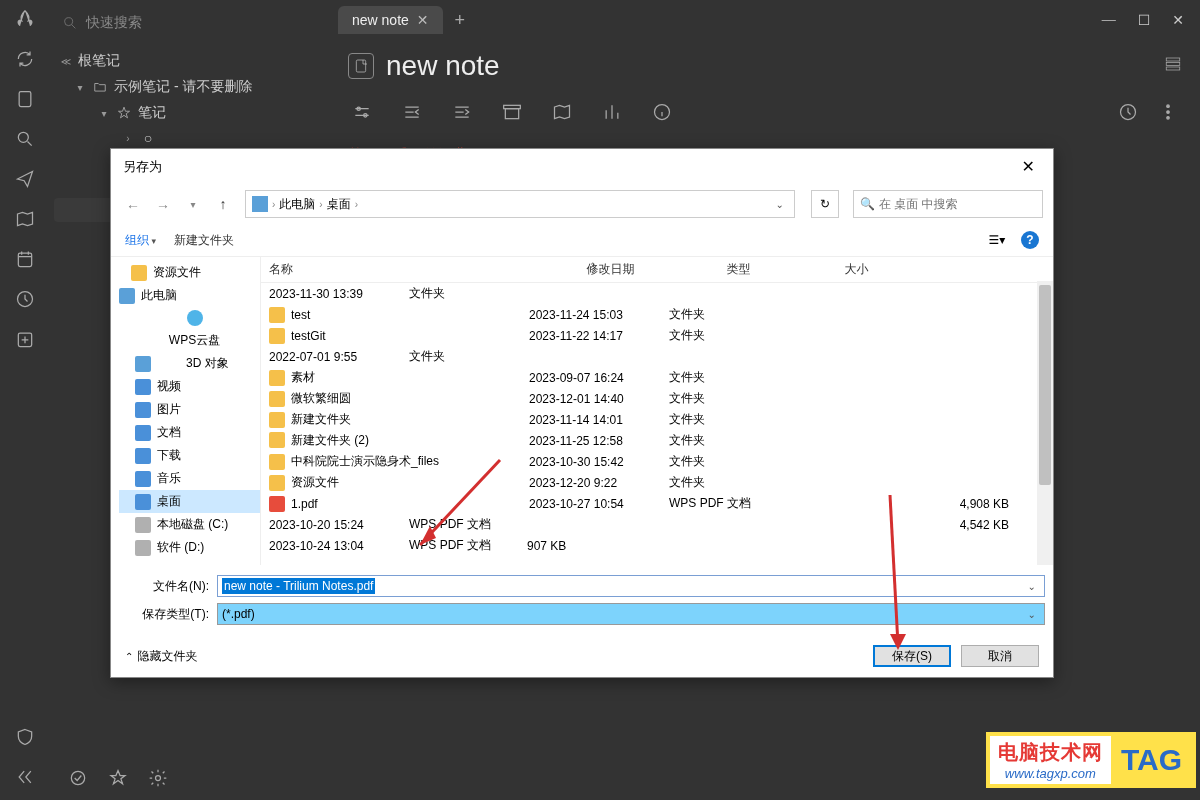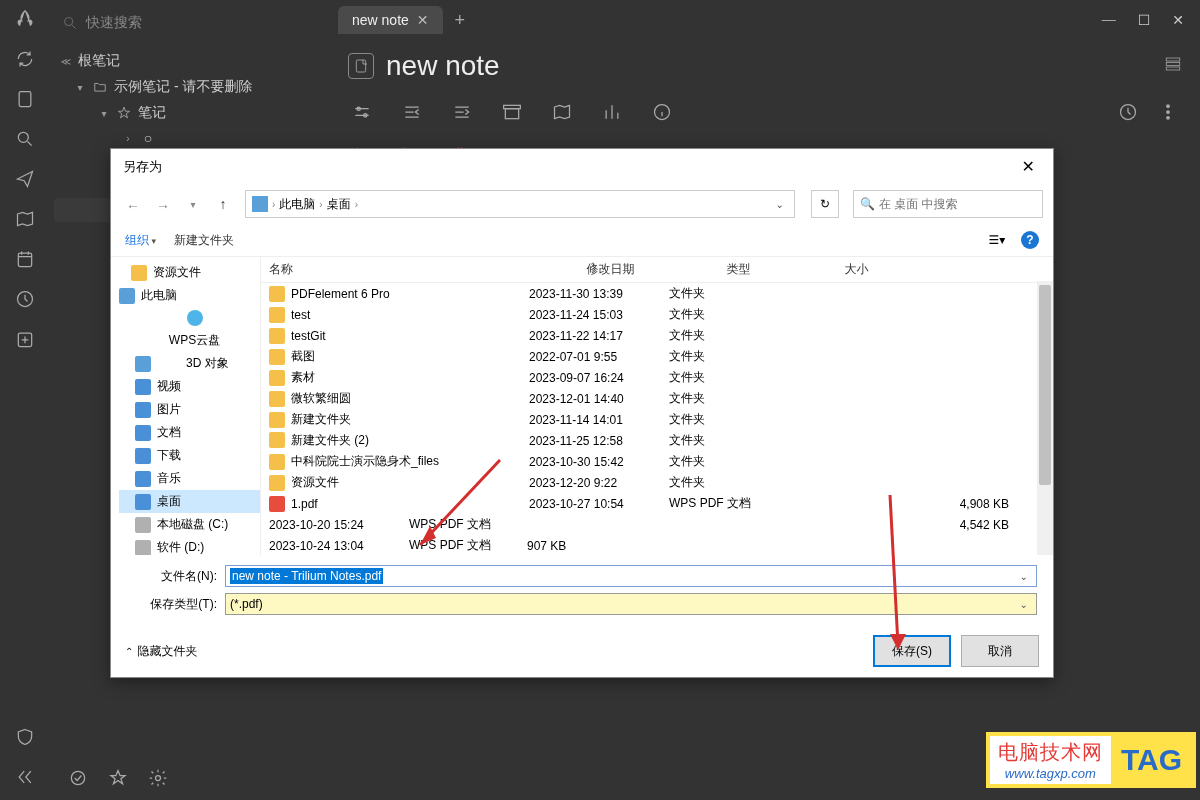--- a/index.html
+++ b/index.html
@@ -95,44 +95,44 @@
   .col-date { width: 140px; }
   .col-type { width: 118px; }
   .col-size { flex: 1; }
   .sort-ind { margin-left: 60px; font-size: 9px; color: #666; }
   .dlg-list-body { flex: 1; overflow-y: hidden; padding-right: 16px; }
   .dlg-row { display: flex; padding: 2px 8px; align-items: center; height: 21px; }
   .file-ico { width: 16px; height: 16px; margin-right: 6px; flex-shrink: 0; }
   .file-ico.folder { background: #f5c04a; border-radius: 2px; }
   .file-ico.pdf { background: #e74c3c; border-radius: 2px; }
   
-  .dlg-inputs { padding: 4px 16px; }
+  .dlg-inputs { padding: 4px 8px; }
   .dlg-input-row { display: flex; align-items: center; margin: 6px 0; gap: 8px; }
   .dlg-input-label { width: 90px; text-align: right; font-size: 12px; }
   .dlg-input-field { flex: 1; border: 1px solid #7a9fd4; height: 22px; padding: 0 4px; display: flex; align-items: center; background: #fff; }
-  .dlg-input-field.combo { border-color: #999; background: #fef9c3; gap: 16px; }
+  .dlg-input-field.combo { border-color: #999; background: #7dd3fc; gap: 16px; }
   .dlg-input-field .selected-text { background: #0078d7; color: #fff; padding: 1px 2px; }
   .combo-drop { font-size: 10px; color: #555; padding: 0 4px; cursor: pointer; }
   
   .dlg-footer { display: flex; align-items: center; padding: 10px 14px; gap: 10px; }
   .dlg-hide { font-size: 12px; cursor: pointer; display: flex; align-items: center; gap: 4px; }
   .dlg-buttons { margin-left: auto; display: flex; gap: 10px; }
-  .dlg-btn { min-width: 78px; height: 32px; background: #e1e1e1; border: 1px solid #adadad; cursor: pointer; font-size: 12px; }
+  .dlg-btn { min-width: 78px; height: 22px; background: #e1e1e1; border: 1px solid #adadad; cursor: pointer; font-size: 12px; }
   .dlg-btn.primary { border: 2px solid #0078d7; }
   
   
   .arrow { position: absolute; pointer-events: none; }
   .arrow svg { overflow: visible; }
   .arrow-line { stroke: #d32f2f; stroke-width: 3; fill: none; }
   .arrow-head { fill: #d32f2f; }
   
   
   .watermark { position: absolute; right: 4px; bottom: 12px; background: #fff; border: 4px solid #ffe14a; display: flex; align-items: center; height: 56px; }
   .wm-text { padding: 2px 8px; text-align: center; }
-  .wm-text .cn { color: #e53935; font-size: 20px; font-weight: normal; letter-spacing: 1px; }
+  .wm-text .cn { color: #e53935; font-size: 20px; font-weight: bold; letter-spacing: 1px; }
   .wm-text .en { color: #2a6bc7; font-size: 13px; font-style: italic; }
   .wm-tag { background: #ffe14a; color: #2a6bc7; font-weight: bold; font-size: 30px; padding: 4px 10px; height: 100%; display: flex; align-items: center; }
 </style>
 </head>
 <body>
 
 <div class="app">
   <div class="rail">
     <div class="rail-icon leaf">
         <svg viewBox="0 0 24 24">
@@ -432,24 +432,20 @@
     <div class="dlg-list">
       <div class="dlg-list-header">
         <span class="col-name">名称</span>
         <span class="sort-ind">⌃</span>
         <span class="col-date" style="margin-left:-10px">修改日期</span>
         <span class="col-type">类型</span>
         <span class="col-size">大小</span>
       </div>
       <div class="dlg-list-body" id="dlg-files">
           <div class="dlg-row">
-            <span class="col-name" style="display:flex;align-items:center">
-              <span class="file-ico folder"></span>
-              <span>PDFelement 6 Pro</span>
-            </span>
             <span class="col-date">2023-11-30 13:39</span>
             <span class="col-type">文件夹</span>
             <span class="col-size" style="text-align:right;padding-right:20px"></span>
           </div>
           <div class="dlg-row">
             <span class="col-name" style="display:flex;align-items:center">
               <span class="file-ico folder"></span>
               <span>test</span>
             </span>
             <span class="col-date">2023-11-24 15:03</span>
@@ -459,24 +455,20 @@
           <div class="dlg-row">
             <span class="col-name" style="display:flex;align-items:center">
               <span class="file-ico folder"></span>
               <span>testGit</span>
             </span>
             <span class="col-date">2023-11-22 14:17</span>
             <span class="col-type">文件夹</span>
             <span class="col-size" style="text-align:right;padding-right:20px"></span>
           </div>
           <div class="dlg-row">
-            <span class="col-name" style="display:flex;align-items:center">
-              <span class="file-ico folder"></span>
-              <span>截图</span>
-            </span>
             <span class="col-date">2022-07-01 9:55</span>
             <span class="col-type">文件夹</span>
             <span class="col-size" style="text-align:right;padding-right:20px"></span>
           </div>
           <div class="dlg-row">
             <span class="col-name" style="display:flex;align-items:center">
               <span class="file-ico folder"></span>
               <span>素材</span>
             </span>
             <span class="col-date">2023-09-07 16:24</span>

